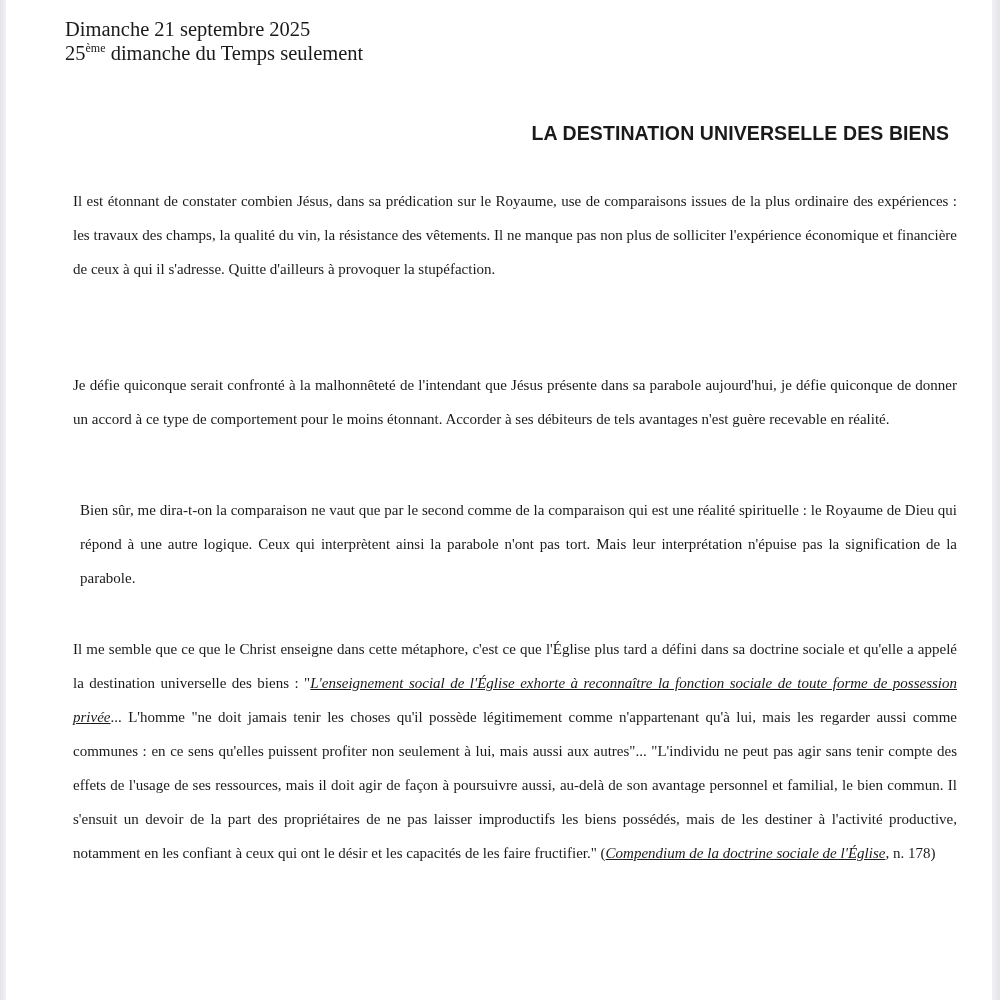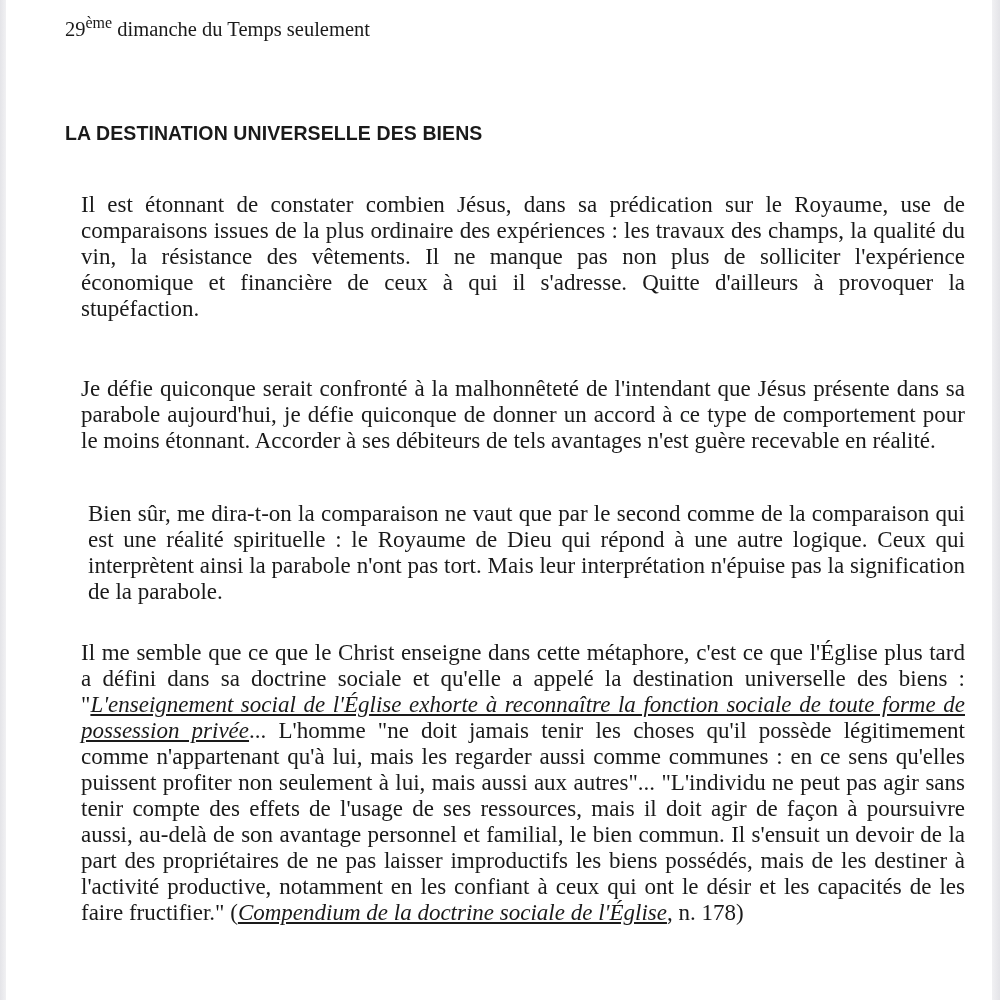--- a/index.html
+++ b/index.html
@@ -17,48 +17,49 @@
     position: absolute; right: 0; top: 0; width: 8px; height: 1000px;
     background: linear-gradient(to right, #f1f1f3, #e4e4e8);
   }
   .page {
     position: absolute; left: 65px; top: 0; width: 884px;
   }
   .header {
     position: absolute; left: 0; top: 17px;
     font-size: 20.5px; line-height: 24px;
   }
-  .header sup { font-size: 16px; vertical-align: 0; position: relative; top: -8px; }
+  .header sup { font-size: 12px; vertical-align: 0; position: relative; top: -8px; }
   .title {
-    position: absolute; left: 0; top: 122px; width: 884px; text-align: left;
+    position: absolute; left: 0; top: 122px; width: 884px; text-align: right;
     font-family: "Liberation Sans", "DejaVu Sans", sans-serif;
     font-weight: bold; font-size: 19.5px; letter-spacing: 0.1px;
   }
   .para {
     position: absolute; left: 0; width: 884px;
-    font-size: 23px; line-height: 26px;
-    text-align: justify; margin: 16px;
+    font-size: 15px; line-height: 34px;
+    text-align: justify; margin: 8px;
   }
   .p1 { top: 176px; }
   .p2 { top: 360px; }
   .p3 { top: 485px; left: 7px; width: 877px; }
   .p4 { top: 624px; }
   .p5 { top: 987px; }
   .para i { font-style: italic; text-decoration: underline; }
 </style>
 </head>
 <body>
 
 <div class="edge-left"></div>
 <div class="edge-right"></div>
 
 <div class="page">
 
   <div class="header">
-    <div><span>29</span><sup>ème</sup><span> dimanche du Temps seulement</span></div>
+    <div>Dimanche 21 septembre 2025</div>
+    <div><span>25</span><sup>ème</sup><span> dimanche du Temps seulement</span></div>
   </div>
 
   <div class="title">LA DESTINATION UNIVERSELLE DES BIENS</div>
 
   <p class="para p1">Il est étonnant de constater combien Jésus, dans sa prédication sur le Royaume, use de comparaisons issues de la plus ordinaire des expériences : les travaux des champs, la qualité du vin, la résistance des vêtements. Il ne manque pas non plus de solliciter l'expérience économique et financière de ceux à qui il s'adresse. Quitte d'ailleurs à provoquer la stupéfaction.</p>
 
   <p class="para p2">Je défie quiconque serait confronté à la malhonnêteté de l'intendant que Jésus présente dans sa parabole aujourd'hui, je défie quiconque de donner un accord à ce type de comportement pour le moins étonnant. Accorder à ses débiteurs de tels avantages n'est guère recevable en réalité.</p>
 
   <p class="para p3">Bien sûr, me dira-t-on la comparaison ne vaut que par le second comme de la comparaison qui est une réalité spirituelle : le Royaume de Dieu qui répond à une autre logique. Ceux qui interprètent ainsi la parabole n'ont pas tort. Mais leur interprétation n'épuise pas la signification de la parabole.</p>
 

